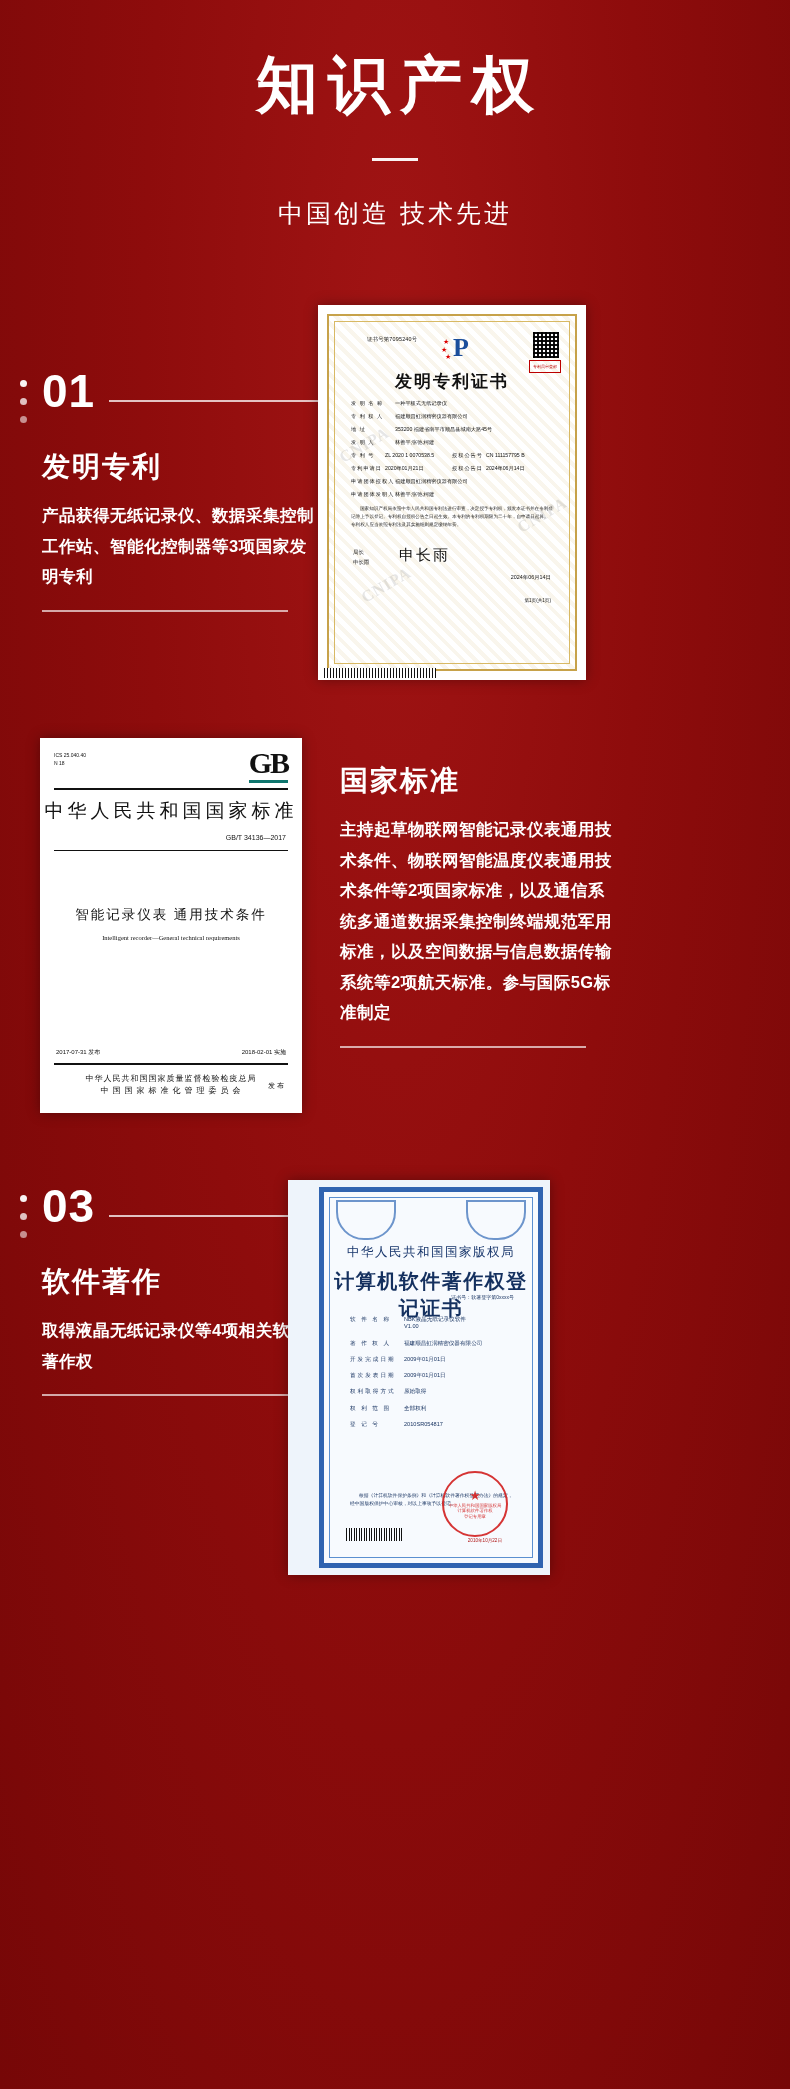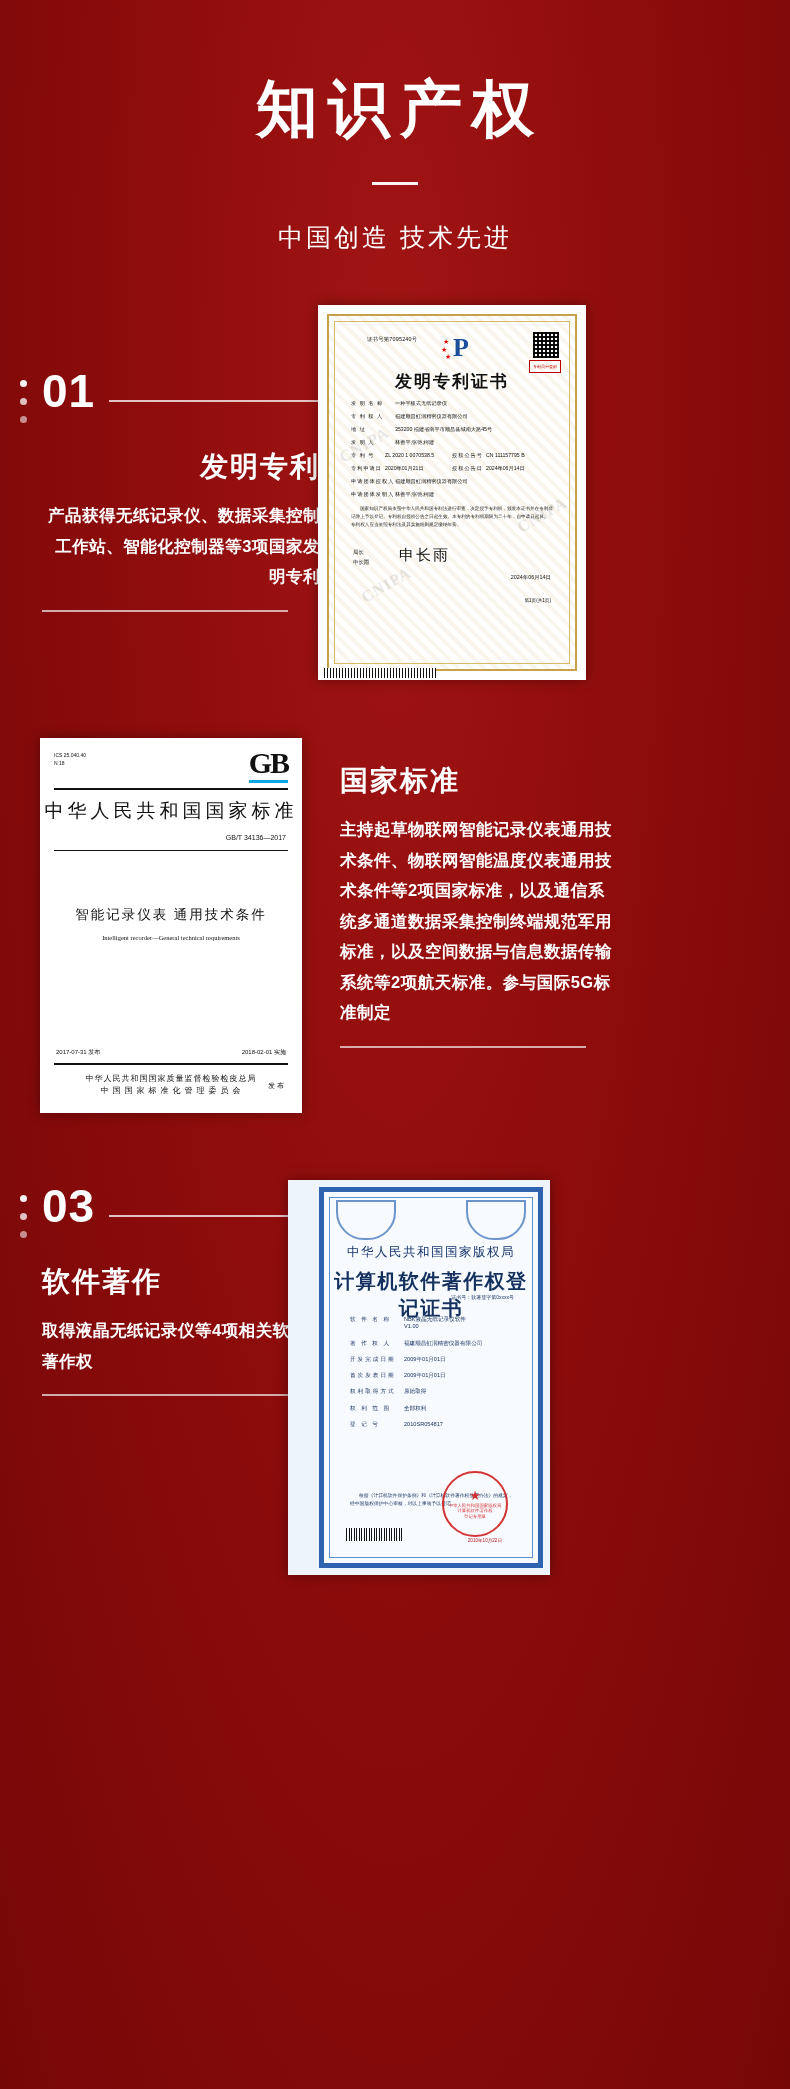--- a/index.html
+++ b/index.html
@@ -19,21 +19,21 @@
     position: relative;
     width: 790px;
     height: 2089px;
     background: radial-gradient(ellipse at 50% 18%, #a11414 0%, #8e0c0c 45%, #760707 100%);
     overflow: hidden;
   }
 
   
   .header {
     text-align: center;
-    padding-top: 78px;
+    padding-top: 54px;
   }
   .main-title {
     font-size: 62px;
     font-weight: bold;
     letter-spacing: 10px;
     color: #ffffff;
     line-height: 1;
     text-indent: 10px;
   }
   .divider {
@@ -320,21 +320,21 @@
   }
   .c2-gb {
     position: absolute;
     right: 14px;
     top: 8px;
     font-size: 30px;
     font-weight: bold;
     font-family: "Liberation Serif", serif;
     letter-spacing: -2px;
   }
-  .c2-gb .g { border-bottom: 3px solid #0ea5e9; padding-bottom: 1px; }
+  .c2-gb .g { border-bottom: 3px solid #0f766e; padding-bottom: 1px; }
   .c2-rule {
     position: absolute;
     left: 14px;
     right: 14px;
     top: 50px;
     border-top: 2px solid #111;
   }
   .c2-nation {
     position: absolute;
     left: 0;
@@ -546,21 +546,21 @@
 <body>
 
 <div class="page">
 
   <div class="header">
     <div class="main-title">知识产权</div>
     <div class="divider"></div>
     <div class="subtitle">中国创造  技术先进</div>
   </div>
 
-  <div class="text-block" style="left:20px; top:370px;text-align:right;">
+  <div class="text-block" style="left:20px; top:370px;">
     <div class="num-row">
       <div class="dots">
           <i></i>
           <i></i>
           <i></i>
         </div>
       <div class="num">01</div>
       <div class="num-line"></div>
     </div>
     <div class="sec-title">发明专利</div>

